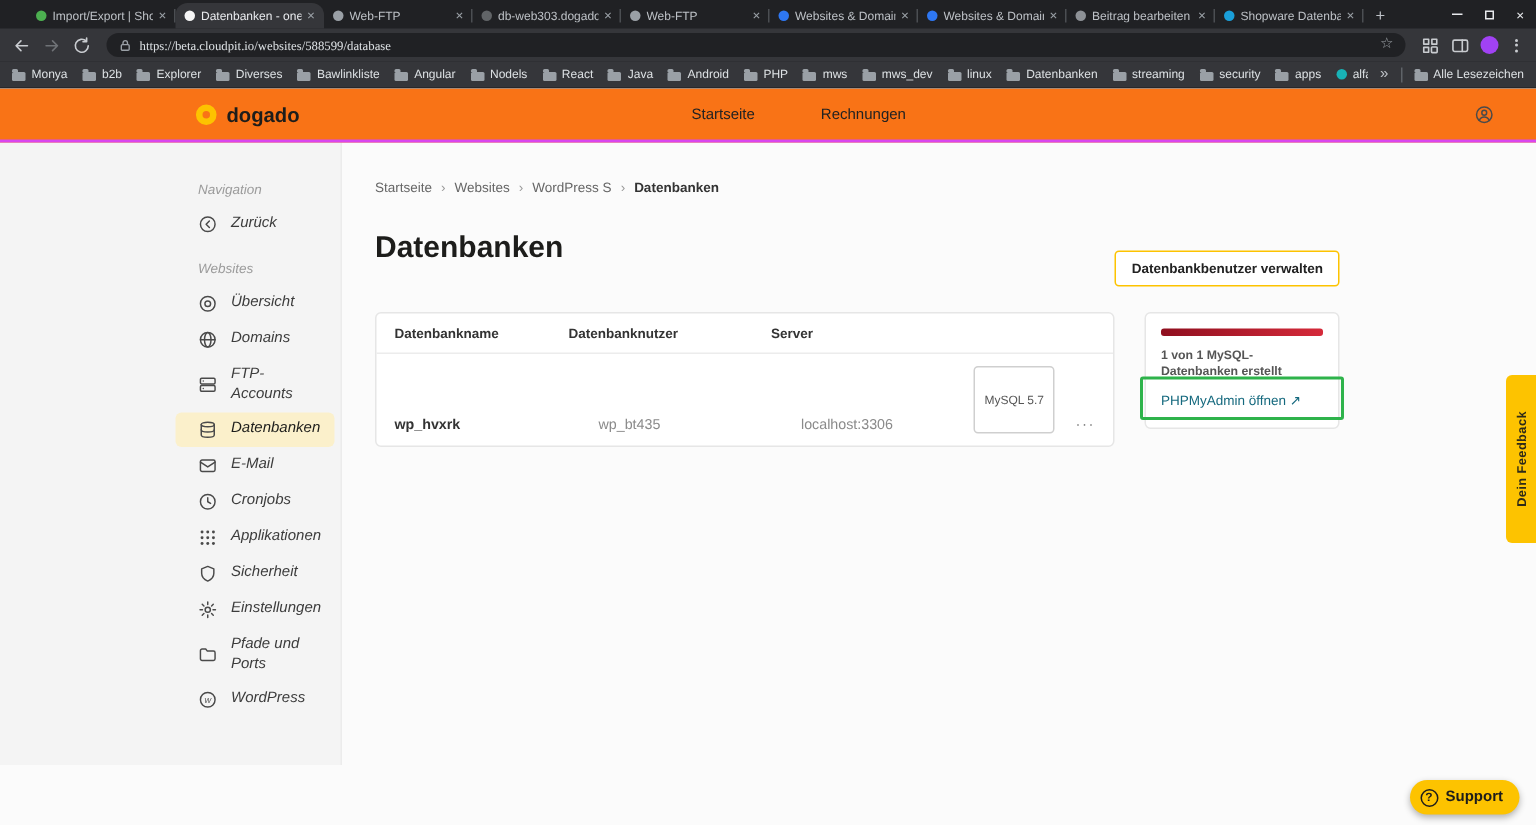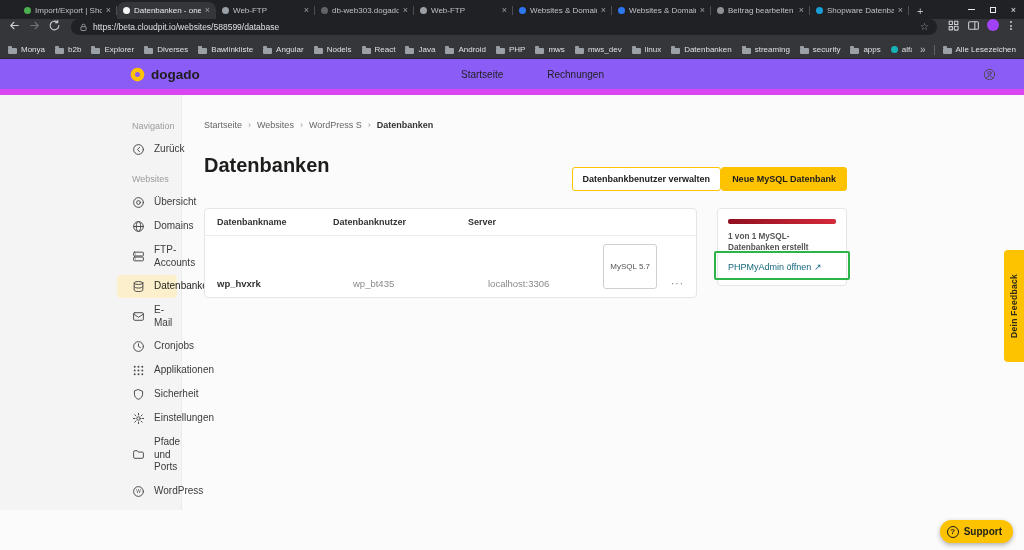--- a/index.html
+++ b/index.html
@@ -13,21 +13,21 @@
   .tab.active { background:#35363a; border-radius:8px 8px 0 0; color:#e8eaed; }
   .fav { width:7px; height:7px; border-radius:50%; flex:none; background:#9aa0a6; }
   .tab-title { flex:1; white-space:nowrap; overflow:hidden; }
   .tab-close { flex:none; font-size:9px; color:#9aa0a6; line-height:1; }
   .newtab { color:#bdc1c6; font-size:11px; margin:0 0 2px 8px; cursor:pointer; }
   .win-controls { margin-left:auto; display:flex; height:19px; align-items:center; }
   .wc { width:21px; height:19px; display:flex; align-items:center; justify-content:center; color:#e8eaed; font-size:9px; cursor:pointer; }
   .wc-min i { display:block; width:7px; height:1px; background:#e8eaed; }
   .wc-max i { display:block; width:6px; height:6px; border:1px solid #e8eaed; }
 
-  .toolbar { height:22px; background:#35363a; display:flex; align-items:flex-start; padding:0 8px; gap:7px; }
+  .toolbar { height:22px; background:#35363a; display:flex; align-items:center; padding:0 8px; gap:7px;font-family:Liberation Serif, serif; }
   svg.tic { width:13px; height:13px; fill:none; stroke:#c9ccd0; stroke-width:2; stroke-linecap:round; stroke-linejoin:round; flex:none; cursor:pointer; }
   svg.tic.dim { stroke:#6f7276; }
   .urlbar { flex:1; height:16px; background:#202124; border-radius:8px; display:flex; align-items:center; padding:0 8px; gap:5px; margin:0 3px; }
   svg.lock { width:9px; height:9px; fill:none; stroke:#9aa0a6; stroke-width:2.4; flex:none; }
   .url-text { color:#dde1e4; font-size:8.5px; flex:1; white-space:nowrap; overflow:hidden; }
   .star { color:#9aa0a6; font-size:10px; line-height:1; cursor:pointer; }
   .avatar { width:12px; height:12px; border-radius:50%; background:#a142f4; flex:none; cursor:pointer; }
   .kebab { display:flex; flex-direction:column; gap:1.5px; padding:2px 4px; cursor:pointer; }
   .kebab i { width:2px; height:2px; border-radius:50%; background:#c9ccd0; display:block; }
 
@@ -36,29 +36,29 @@
   .bm { display:flex; align-items:center; gap:4px; white-space:nowrap; flex:none; cursor:pointer; }
   .folder { width:9px; height:6px; background:#9aa0a6; border-radius:1px; position:relative; flex:none; margin-top:2px; }
   .folder::before { content:''; position:absolute; top:-2px; left:0; width:4px; height:2px; background:#9aa0a6; border-radius:1px 1px 0 0; }
   .site-ic { width:7px; height:7px; border-radius:50%; background:#18b2b6; flex:none; }
   .bm-right { display:flex; align-items:center; gap:8px; flex:none; margin-left:8px; }
   .bm-ovf { color:#bdc1c6; font-size:10px; cursor:pointer; }
   .bm-div { width:1px; height:10px; background:#5f6368; }
 
   
   .app { height:491px; background:#fbfbfb; position:relative; overflow:hidden; }
-  .app-header { height:36px; background:#8b5cf6; border-bottom:6px solid #d946ef; display:flex; align-items:center; position:relative; padding:0 28px 0 130px; }
+  .app-header { height:36px; background:#f97316; border-bottom:2px solid #d946ef; display:flex; align-items:center; position:relative; padding:0 28px 0 130px; }
   .brand { display:flex; gap:6px; align-items:center; font-weight:bold; font-size:13.5px; color:#1d1d1b; cursor:pointer; }
   .app-nav { position:absolute; left:52%; transform:translateX(-50%); display:flex; gap:44px; font-size:10px; color:#222; }
   .app-nav span { cursor:pointer; }
   .profile { margin-left:auto; cursor:pointer; display:flex; }
   svg.ic { width:13px; height:13px; fill:none; stroke:#4a4a4a; stroke-width:1.8; stroke-linecap:round; stroke-linejoin:round; flex:none; }
 
   .app-body { display:flex; height:415px; }
-  .sidebar { width:182px; background:#f4f4f4; border-right:1px solid #ececec; padding:26px 4px 0 117px; font-size:10px; color:#3c3c3c; }
+  .sidebar { width:228px; background:#f4f4f4; border-right:1px solid #ececec; padding:26px 4px 0 117px; font-size:10px; color:#3c3c3c;font-style:italic; }
   .side-label { color:#9b9b9b; font-size:9px; margin:0 0 7px 15px; }
   .side-label.sec { margin-top:13px; }
   .side-item { display:flex; align-items:center; gap:9px; padding:5px 6px 5px 15px; border-radius:4px; margin-bottom:1px; cursor:pointer; line-height:1.25; }
   .side-item.active { background:#fbf0cb; color:#1d1d1b; }
 
   .main { width:643px; margin-left:22px; padding-top:25px; position:relative; }
   .breadcrumb { font-size:9px; color:#666; display:flex; gap:6px; align-items:center; }
   .crumb { cursor:pointer; }
   .crumb.last { font-weight:bold; color:#333; cursor:default; }
   .crumb-sep { color:#999; }
@@ -416,21 +416,20 @@
         <span class="crumb-sep">›</span>
         <span class="crumb">WordPress S</span>
         <span class="crumb-sep">›</span>
         <span class="crumb last">Datenbanken</span>
       </div>
 
       <div class="title-row">
         <h1>Datenbanken</h1>
         <div class="btns">
           <button class="btn btn-outline">Datenbankbenutzer verwalten</button>
-          <button class="btn btn-primary">Neue MySQL Datenbank</button>
         </div>
       </div>
 
       <div class="cards">
         <div class="table-card">
           <div class="t-head">
             <span class="col-name">Datenbankname</span>
             <span class="col-user">Datenbanknutzer</span>
             <span class="col-server">Server</span>
           </div>

